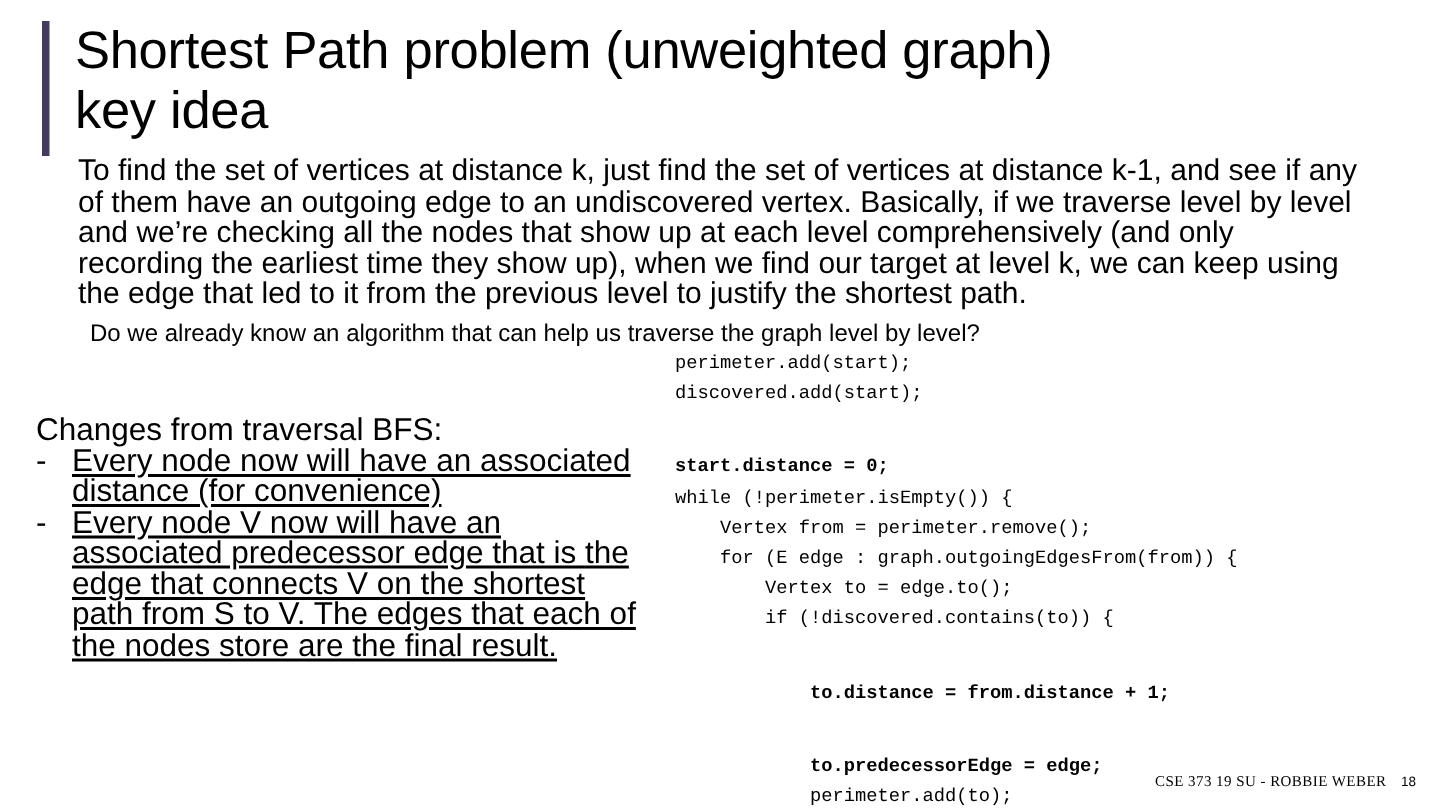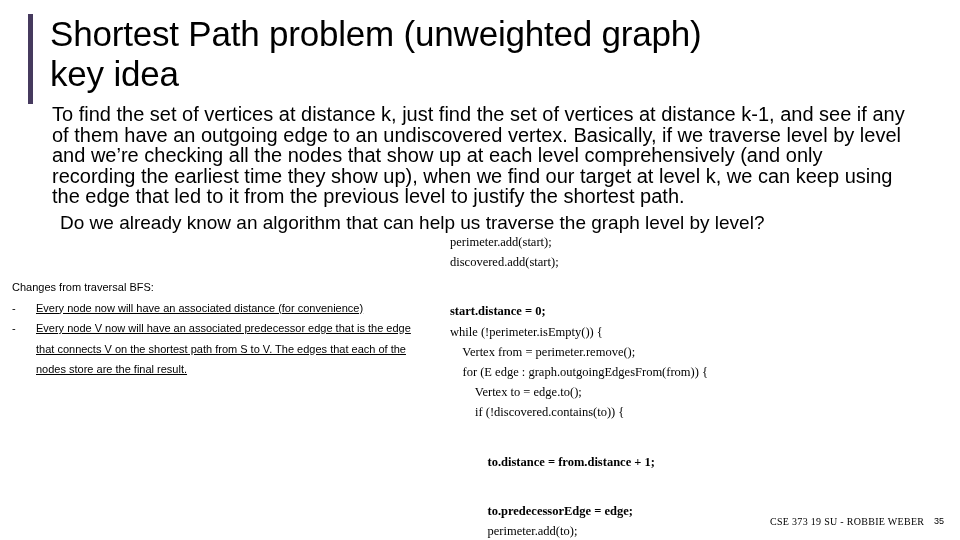--- a/index.html
+++ b/index.html
@@ -51,39 +51,39 @@
     width: 856px;
     font-size: 20px;
     line-height: 20.5px;
     color: #000000;
   }
   .para-2 {
     position: absolute;
     left: 60px;
     top: 213px;
     width: 800px;
-    font-size: 19px;
+    font-size: 16px;
     line-height: 20.5px;
   }
   .para-3 {
     position: absolute;
     left: 70px;
     top: 245px;
     width: 420px;
     font-size: 16.5px;
     line-height: 20.5px;
   }
 
   
   .changes-block {
     position: absolute;
-    left: 12px;
+    left: 24px;
     top: 277px;
     width: 400px;
-    font-size: 11px;
+    font-size: 21px;
     line-height: 20.5px;
   }
   .changes-heading {
     margin: 0 0 0 0;
   }
   .changes-list {
     list-style: none;
     margin: 0;
     padding: 0;
   }
@@ -107,21 +107,21 @@
     position: absolute;
     left: 450px;
     top: 232px;
     width: 500px;
     font-family: "Liberation Mono", "DejaVu Sans Mono", monospace;
     font-size: 12.5px;
     line-height: 20.2px;
     color: #000000;
     white-space: pre;
   }
-  .code .line { display: block; font-family: Liberation Serif, serif; }
+  .code .line { display: block; }
   .code .line.bold { font-weight: bold; margin-top: 29px; }
 
   
   .footer-credit {
     position: absolute;
     left: 770px;
     top: 516px;
     font-size: 10px;
     letter-spacing: 0.3px;
     color: #000000;
@@ -162,15 +162,15 @@
         <span class="dash">-</span>
         <span class="li-text">Every node V now will have an associated predecessor edge that is the edge that connects V on the shortest path from S to V. The edges that each of the nodes store are the final result.</span>
       </li>
     </ul>
   </div>
 
   <div class="code" id="code-block"><span class="line">perimeter.add(start);</span><span class="line">discovered.add(start);</span><span class="line bold">start.distance = 0;</span><span class="line">while (!perimeter.isEmpty()) {</span><span class="line">    Vertex from = perimeter.remove();</span><span class="line">    for (E edge : graph.outgoingEdgesFrom(from)) {</span><span class="line">        Vertex to = edge.to();</span><span class="line">        if (!discovered.contains(to)) {</span><span class="line bold">            to.distance = from.distance + 1;</span><span class="line bold">            to.predecessorEdge = edge;</span><span class="line">            perimeter.add(to);</span><span class="line">            discovered.add(to)</span><span class="line">        }</span><span class="line">    }</span><span class="line">}</span></div>
 
   <div class="footer-credit">CSE 373 19 SU - ROBBIE WEBER</div>
 
-  <div class="footer-pagenum">35</div>
+  <div class="footer-pagenum">18</div>
 
 </div>
 
 </body></html>

